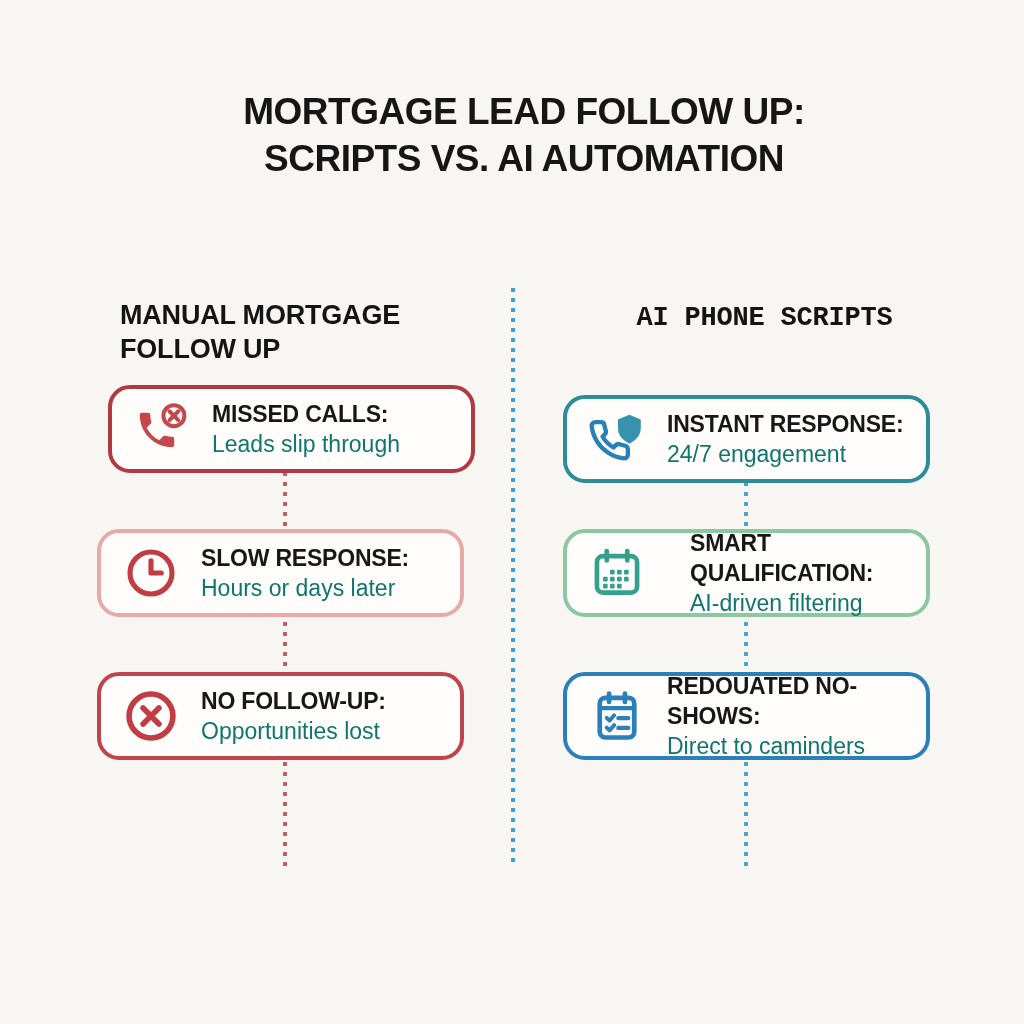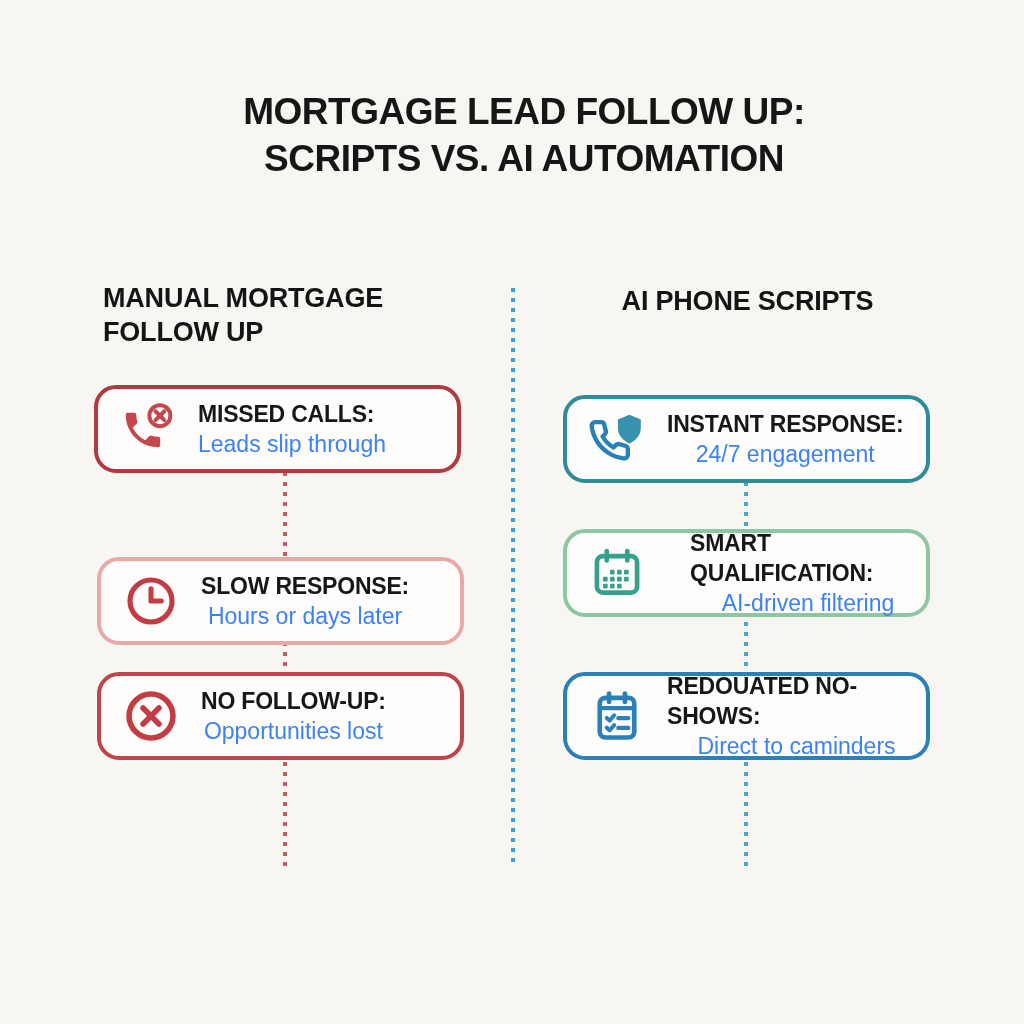--- a/index.html
+++ b/index.html
@@ -4,42 +4,42 @@
 <style>
   html,body{margin:0;padding:0;}
   body{font-family:"Liberation Sans","DejaVu Sans",sans-serif;}
   .canvas{position:relative;width:1024px;height:1024px;overflow:hidden;}
 
   
   .title{position:absolute;top:88px;left:0;width:100%;text-align:center;
     font-weight:bold;font-size:37px;line-height:47px;color:#161616;letter-spacing:-0.5px;}
 
   
-  .col-header{position:absolute;margin:0;font-weight:bold;color:#141414;font-size:27px;line-height:34px;letter-spacing:-0.2px;}
+  .col-header{position:absolute;margin:17px;font-weight:bold;color:#141414;font-size:27px;line-height:34px;letter-spacing:-0.2px;}
   .col-header.left{left:103px;top:281px;width:330px;text-align:left;}
-  .col-header.right{left:563px;top:284px;width:369px;text-align:center;}
+  .col-header.right{left:563px;top:284px;width:369px;text-align:center;font-family:Liberation Mono, monospace;}
 
   
   .vline{position:absolute;width:4px;z-index:0;
     background-image:repeating-linear-gradient(to bottom,currentColor 0 4px,transparent 4px 10px);}
   .vline.center{left:511px;top:288px;height:578px;}
   .vline.conn-left{left:283px;top:472px;height:394px;}
   .vline.conn-right{left:744px;top:472px;height:394px;}
 
   
   .card{position:absolute;width:367px;height:88px;background:#fffdfb;border:4.5px solid #999;
     border-radius:22px;box-sizing:border-box;display:flex;align-items:center;
     padding-left:22px;gap:22px;z-index:1;}
-  .pos-l1{left:94px;top:385px;} .pos-l2{left:97px;top:529px;margin-top:28px;} .pos-l3{left:97px;top:672px;}
+  .pos-l1{left:108px;top:385px;} .pos-l2{left:97px;top:529px;} .pos-l3{left:97px;top:672px;}
   .pos-r1{left:563px;top:385px;margin-top:10px;} .pos-r2{left:563px;top:529px;} .pos-r3{left:563px;top:672px;}
   .icon{width:56px;height:56px;flex:0 0 56px;display:flex;align-items:center;justify-content:center;}
   .icon svg{width:56px;height:56px;display:block;}
   .txt{display:flex;flex-direction:column;justify-content:center;}
   .card-title{font-weight:bold;font-size:23px;line-height:30px;color:#171717;letter-spacing:-0.2px;}
-  .card-sub{font-size:23px;line-height:30px;color:#3b82f6;text-align:center;}
+  .card-sub{font-size:23px;line-height:30px;color:#0f766e;}
 </style>
 </head>
 <body>
 
 <div class="canvas" style="background-color: rgb(248, 246, 243); padding-left: 24px;">
 
   <header class="title">
     <div>MORTGAGE LEAD FOLLOW UP:</div>
     <div>SCRIPTS VS. AI AUTOMATION</div>
   </header>

